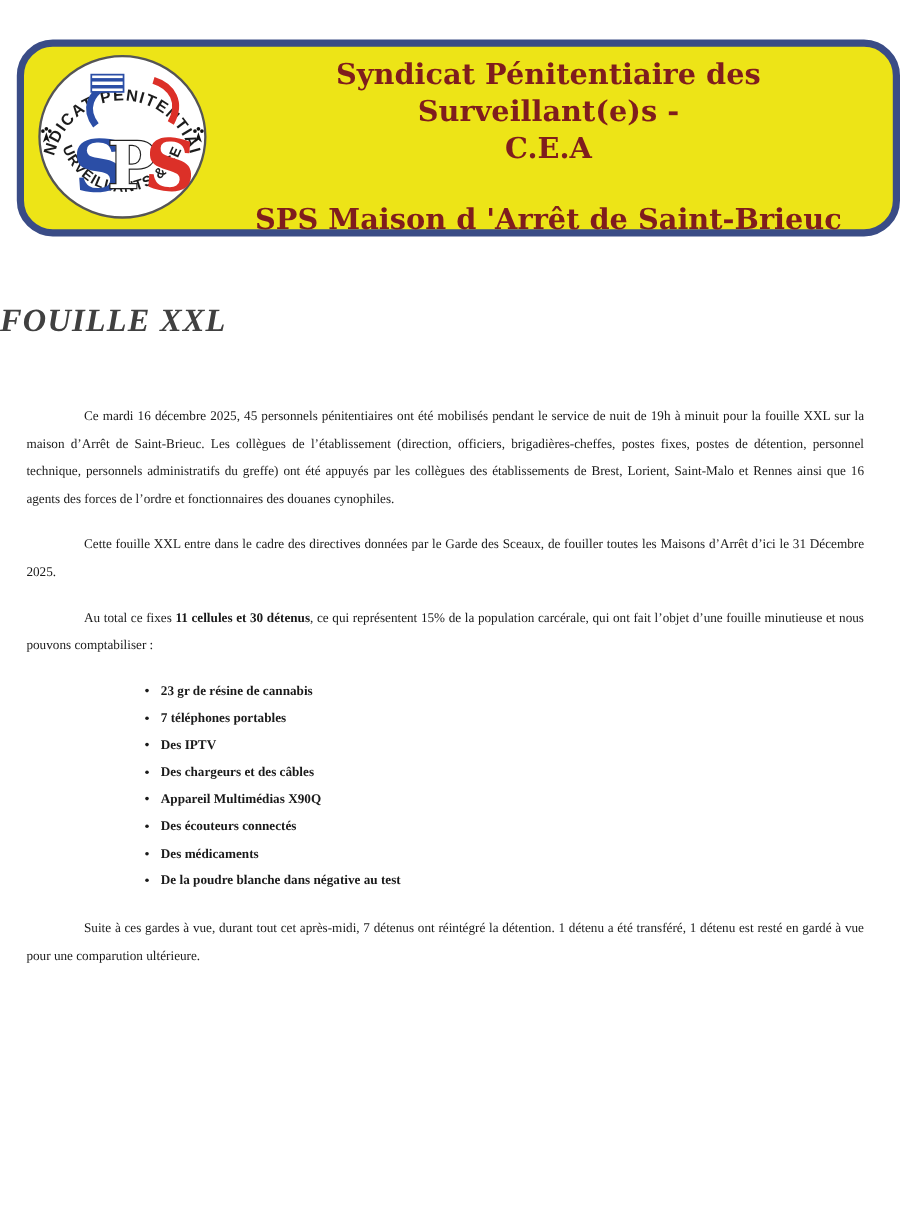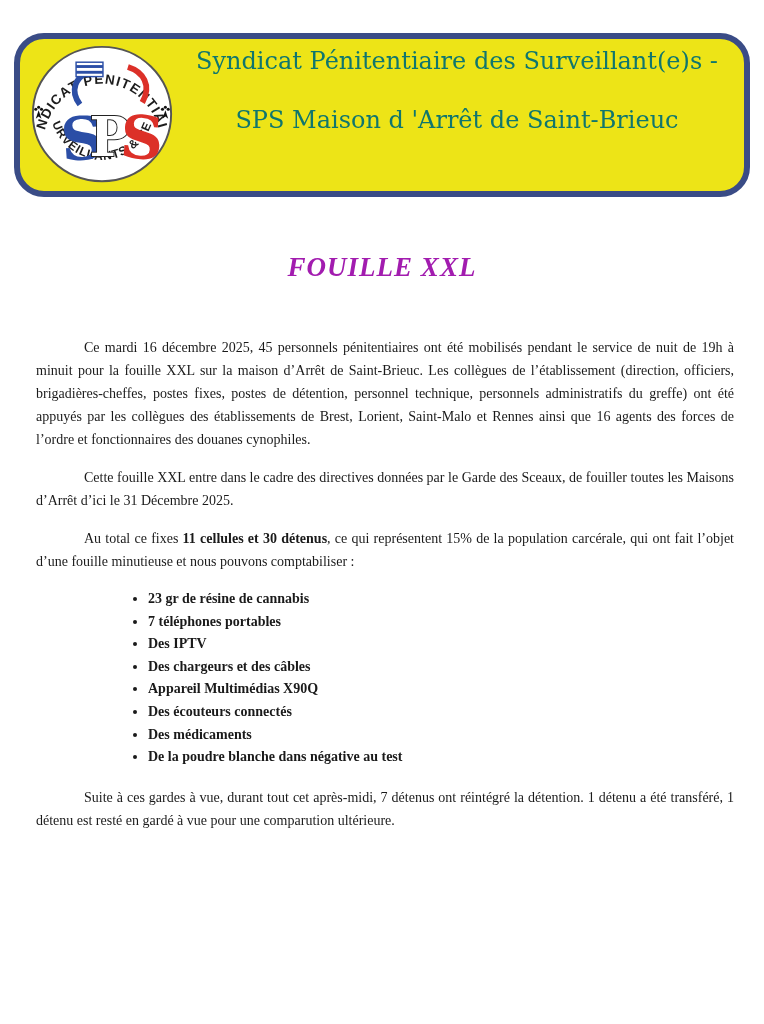--- a/index.html
+++ b/index.html
@@ -32,49 +32,49 @@
     width: 148px;
     height: 144px;
   }
   .header-text {
     position: absolute;
     left: 158px;
     right: 8px;
     top: 7px;
     text-align: center;
     font-family: "DejaVu Serif", serif;
-    font-weight: normal;
-    color: #0f766e;
+    font-weight: bold;
+    color: #7f1d1d;
     font-size: 24px;
     line-height: 31px;
   }
   .header-sub { margin-top: 28px; }
 
   
   .doc-title {
     position: absolute;
     top: 252px;
     left: 0;
     width: 100%;
-    text-align: center;
+    text-align: left;
     font-family: "Liberation Serif", serif;
     font-style: italic;
     font-weight: bold;
     font-size: 27px;
     letter-spacing: 1px;
-    color: #a21caf;
+    color: #404040;
   }
 
   
   .doc-body {
     position: absolute;
     top: 336px;
-    left: 36px;
+    left: 22px;
     width: 698px;
-    font-size: 14px;
+    font-size: 11px;
     line-height: 23px;
     text-align: justify;
   }
   .para {
     margin: 0 0 15px 0;
     text-indent: 48px;
   }
   .para .bold { font-weight: bold; font-family: Liberation Serif, serif; }
   .bullet-list {
     margin: 1px 0 17px 0;
@@ -127,20 +127,21 @@
       <text x="32" y="122" font-family="DejaVu Serif, serif" font-size="62" font-weight="bold" fill="#2B4EA6" transform="rotate(-4 45 100)">S</text>
       <text x="62" y="118" font-family="DejaVu Serif, serif" font-size="56" font-weight="bold" fill="#ffffff" stroke="#222" stroke-width="2" paint-order="stroke">P</text>
       <text x="94" y="120" font-family="DejaVu Serif, serif" font-size="62" font-weight="bold" fill="#DC3028" transform="rotate(4 110 100)">S</text>
 
       <use href="#erm" x="9" y="72"></use>
       <use href="#erm" x="141" y="72"></use>
     </svg>
 
     <div class="header-text">
       <div>Syndicat Pénitentiaire des Surveillant(e)s -</div>
+      <div>C.E.A</div>
       <div class="header-sub">SPS Maison d 'Arrêt de Saint-Brieuc</div>
     </div>
   </div>
 
   <div class="doc-title">FOUILLE XXL</div>
 
   <div class="doc-body">
       <p class="para"><span>Ce mardi 16 décembre 2025, 45 personnels pénitentiaires ont été mobilisés pendant le service de nuit de 19h à minuit pour la fouille XXL sur la maison d’Arrêt de Saint-Brieuc. Les collègues de l’établissement (direction, officiers, brigadières-cheffes, postes fixes, postes de détention, personnel technique, personnels administratifs du greffe) ont été appuyés par les collègues des établissements de Brest, Lorient, Saint-Malo et Rennes ainsi que 16 agents des forces de l’ordre et fonctionnaires des douanes cynophiles.</span></p>
       <p class="para"><span>Cette fouille XXL entre dans le cadre des directives données par le Garde des Sceaux, de fouiller toutes les Maisons d’Arrêt d’ici le 31 Décembre 2025.</span></p>
       <p class="para"><span>Au total ce fixes </span><span class="bold">11 cellules et 30 détenus</span><span>, ce qui représentent 15% de la population carcérale, qui ont fait l’objet d’une fouille minutieuse et nous pouvons comptabiliser :</span></p>

